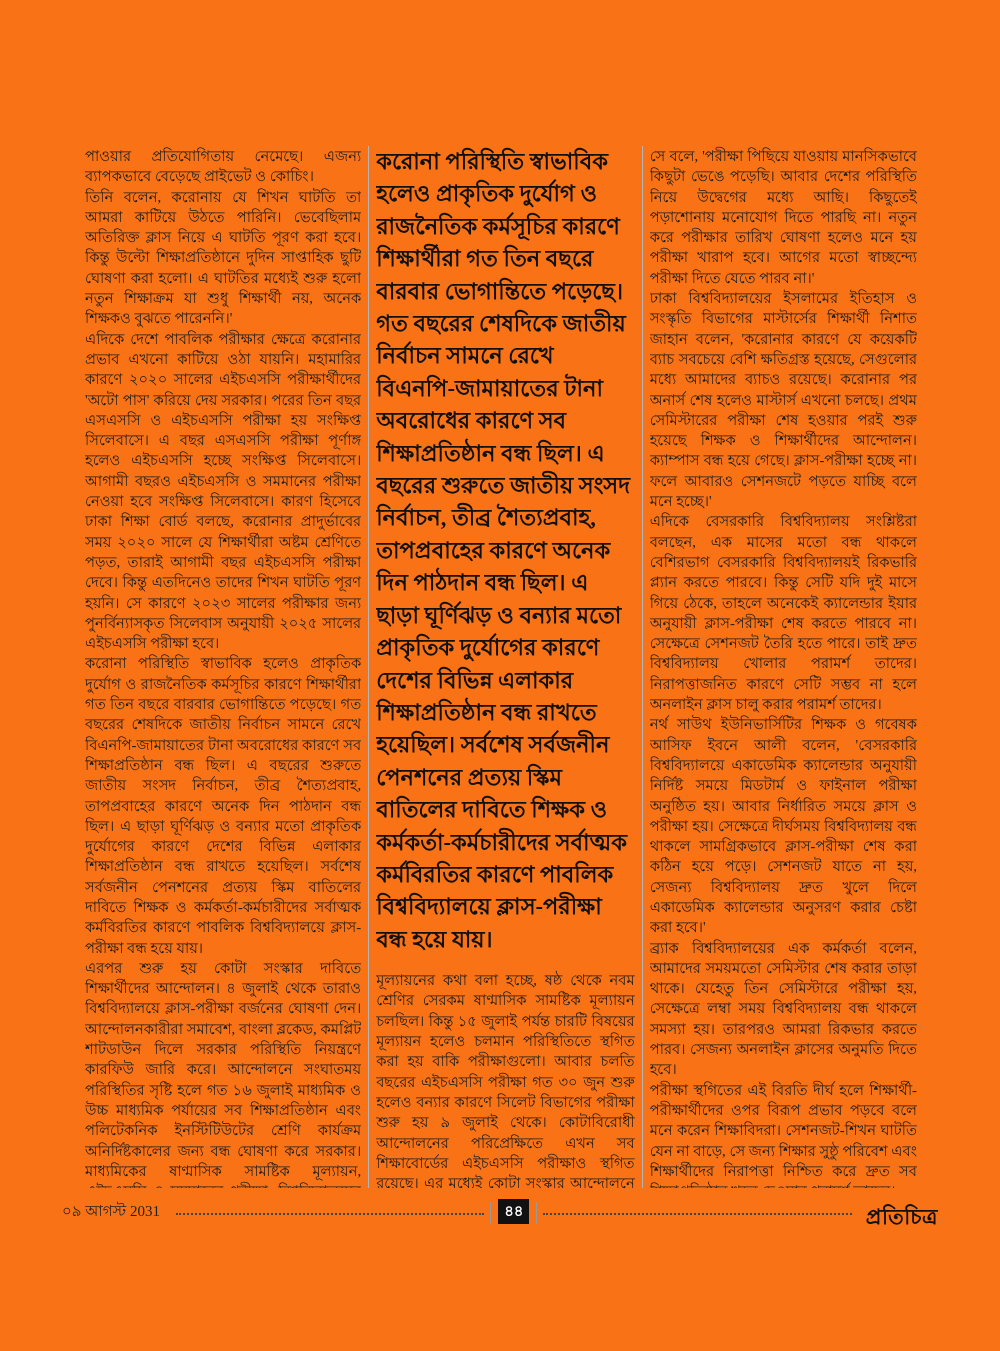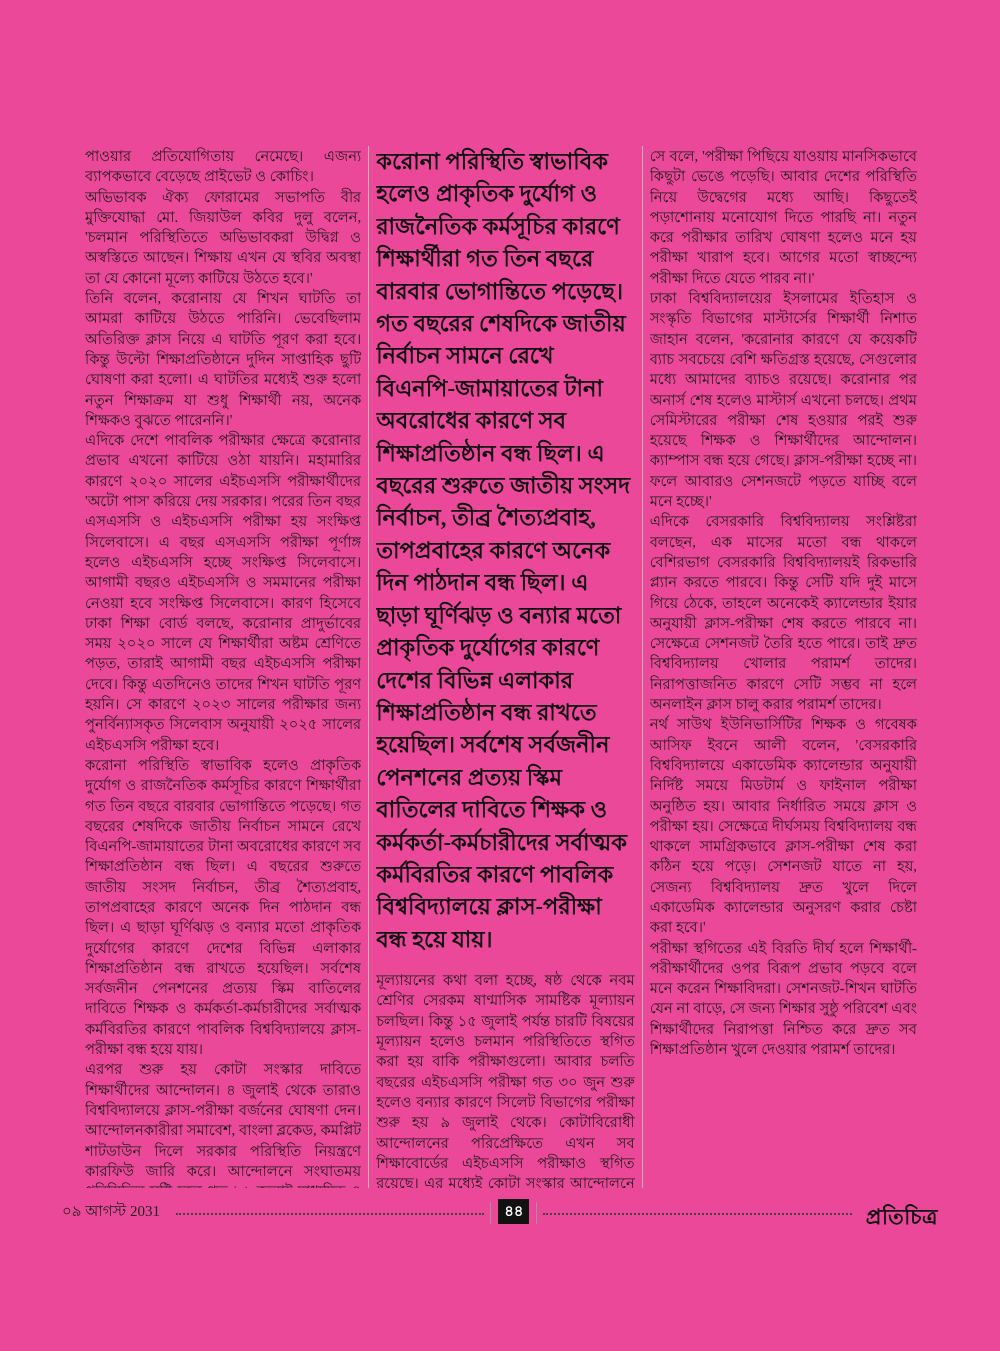--- a/index.html
+++ b/index.html
@@ -4,21 +4,21 @@
 <style>
   * { margin: 0; padding: 0; box-sizing: border-box; }
   html, body { background: #e8e8e8; }
   body { font-family: "Liberation Serif", "DejaVu Sans", serif; }
 
   .page {
     position: relative;
     width: 1000px;
     height: 1351px;
     margin: 0 auto;
-    background: #ec4899;
+    background: #f97316;
     color: #1c1c1c;
     overflow: hidden;
   }
 
   .article-body {
     position: absolute;
     top: 146px;
     left: 85px;
     width: 832px;
     height: 1042px;
@@ -117,21 +117,20 @@
 </style>
 </head>
 <body>
 
 <div class="page">
 
   <div class="article-body">
 
     <div class="col col-left">
         <p class="para">পাওয়ার প্রতিযোগিতায় নেমেছে। এজন্য ব্যাপকভাবে বেড়েছে প্রাইভেট ও কোচিং।</p>
-        <p class="para">অভিভাবক ঐক্য ফোরামের সভাপতি বীর মুক্তিযোদ্ধা মো. জিয়াউল কবির দুলু বলেন, 'চলমান পরিস্থিতিতে অভিভাবকরা উদ্বিগ্ন ও অস্বস্তিতে আছেন। শিক্ষায় এখন যে স্থবির অবস্থা তা যে কোনো মূল্যে কাটিয়ে উঠতে হবে।'</p>
         <p class="para">তিনি বলেন, করোনায় যে শিখন ঘাটতি তা আমরা কাটিয়ে উঠতে পারিনি। ভেবেছিলাম অতিরিক্ত ক্লাস নিয়ে এ ঘাটতি পূরণ করা হবে। কিন্তু উল্টো শিক্ষাপ্রতিষ্ঠানে দুদিন সাপ্তাহিক ছুটি ঘোষণা করা হলো। এ ঘাটতির মধ্যেই শুরু হলো নতুন শিক্ষাক্রম যা শুধু শিক্ষার্থী নয়, অনেক শিক্ষকও বুঝতে পারেননি।'</p>
         <p class="para">এদিকে দেশে পাবলিক পরীক্ষার ক্ষেত্রে করোনার প্রভাব এখনো কাটিয়ে ওঠা যায়নি। মহামারির কারণে ২০২০ সালের এইচএসসি পরীক্ষার্থীদের 'অটো পাস' করিয়ে দেয় সরকার। পরের তিন বছর এসএসসি ও এইচএসসি পরীক্ষা হয় সংক্ষিপ্ত সিলেবাসে। এ বছর এসএসসি পরীক্ষা পূর্ণাঙ্গ হলেও এইচএসসি হচ্ছে সংক্ষিপ্ত সিলেবাসে। আগামী বছরও এইচএসসি ও সমমানের পরীক্ষা নেওয়া হবে সংক্ষিপ্ত সিলেবাসে। কারণ হিসেবে ঢাকা শিক্ষা বোর্ড বলছে, করোনার প্রাদুর্ভাবের সময় ২০২০ সালে যে শিক্ষার্থীরা অষ্টম শ্রেণিতে পড়ত, তারাই আগামী বছর এইচএসসি পরীক্ষা দেবে। কিন্তু এতদিনেও তাদের শিখন ঘাটতি পূরণ হয়নি। সে কারণে ২০২৩ সালের পরীক্ষার জন্য পুনর্বিন্যাসকৃত সিলেবাস অনুযায়ী ২০২৫ সালের এইচএসসি পরীক্ষা হবে।</p>
         <p class="para">করোনা পরিস্থিতি স্বাভাবিক হলেও প্রাকৃতিক দুর্যোগ ও রাজনৈতিক কর্মসূচির কারণে শিক্ষার্থীরা গত তিন বছরে বারবার ভোগান্তিতে পড়েছে। গত বছরের শেষদিকে জাতীয় নির্বাচন সামনে রেখে বিএনপি-জামায়াতের টানা অবরোধের কারণে সব শিক্ষাপ্রতিষ্ঠান বন্ধ ছিল। এ বছরের শুরুতে জাতীয় সংসদ নির্বাচন, তীব্র শৈত্যপ্রবাহ, তাপপ্রবাহের কারণে অনেক দিন পাঠদান বন্ধ ছিল। এ ছাড়া ঘূর্ণিঝড় ও বন্যার মতো প্রাকৃতিক দুর্যোগের কারণে দেশের বিভিন্ন এলাকার শিক্ষাপ্রতিষ্ঠান বন্ধ রাখতে হয়েছিল। সর্বশেষ সর্বজনীন পেনশনের প্রত্যয় স্কিম বাতিলের দাবিতে শিক্ষক ও কর্মকর্তা-কর্মচারীদের সর্বাত্মক কর্মবিরতির কারণে পাবলিক বিশ্ববিদ্যালয়ে ক্লাস-পরীক্ষা বন্ধ হয়ে যায়।</p>
         <p class="para">এরপর শুরু হয় কোটা সংস্কার দাবিতে শিক্ষার্থীদের আন্দোলন। ৪ জুলাই থেকে তারাও বিশ্ববিদ্যালয়ে ক্লাস-পরীক্ষা বর্জনের ঘোষণা দেন। আন্দোলনকারীরা সমাবেশ, বাংলা ব্লকেড, কমপ্লিট শাটডাউন দিলে সরকার পরিস্থিতি নিয়ন্ত্রণে কারফিউ জারি করে। আন্দোলনে সংঘাতময় পরিস্থিতির সৃষ্টি হলে গত ১৬ জুলাই মাধ্যমিক ও উচ্চ মাধ্যমিক পর্যায়ের সব শিক্ষাপ্রতিষ্ঠান এবং পলিটেকনিক ইনস্টিটিউটের শ্রেণি কার্যক্রম অনির্দিষ্টকালের জন্য বন্ধ ঘোষণা করে সরকার। মাধ্যমিকের ষাণ্মাসিক সামষ্টিক মূল্যায়ন, এইচএসসি ও সমমানের পরীক্ষা, বিশ্ববিদ্যালয়ের বিভিন্ন বর্ষের ও সেমিস্টারের পরীক্ষা স্থগিত হয়ে যায়। বেশ কয়েকটি পরীক্ষা স্থগিত করে জাতীয় বিশ্ববিদ্যালয়।</p>
       </div>
 
     <div class="col-rule"></div>
 
     <div class="col col-mid">
       <div class="pull-quote">করোনা পরিস্থিতি স্বাভাবিক হলেও প্রাকৃতিক দুর্যোগ ও রাজনৈতিক কর্মসূচির কারণে শিক্ষার্থীরা গত তিন বছরে বারবার ভোগান্তিতে পড়েছে। গত বছরের শেষদিকে জাতীয় নির্বাচন সামনে রেখে বিএনপি-জামায়াতের টানা অবরোধের কারণে সব শিক্ষাপ্রতিষ্ঠান বন্ধ ছিল। এ বছরের শুরুতে জাতীয় সংসদ নির্বাচন, তীব্র শৈত্যপ্রবাহ, তাপপ্রবাহের কারণে অনেক দিন পাঠদান বন্ধ ছিল। এ ছাড়া ঘূর্ণিঝড় ও বন্যার মতো প্রাকৃতিক দুর্যোগের কারণে দেশের বিভিন্ন এলাকার শিক্ষাপ্রতিষ্ঠান বন্ধ রাখতে হয়েছিল। সর্বশেষ সর্বজনীন পেনশনের প্রত্যয় স্কিম বাতিলের দাবিতে শিক্ষক ও কর্মকর্তা-কর্মচারীদের সর্বাত্মক কর্মবিরতির কারণে পাবলিক বিশ্ববিদ্যালয়ে ক্লাস-পরীক্ষা বন্ধ হয়ে যায়।</div>
@@ -140,20 +139,21 @@
         </div>
     </div>
 
     <div class="col-rule"></div>
 
     <div class="col col-right">
         <p class="para">সে বলে, 'পরীক্ষা পিছিয়ে যাওয়ায় মানসিকভাবে কিছুটা ভেঙে পড়েছি। আবার দেশের পরিস্থিতি নিয়ে উদ্বেগের মধ্যে আছি। কিছুতেই পড়াশোনায় মনোযোগ দিতে পারছি না। নতুন করে পরীক্ষার তারিখ ঘোষণা হলেও মনে হয় পরীক্ষা খারাপ হবে। আগের মতো স্বাচ্ছন্দ্যে পরীক্ষা দিতে যেতে পারব না।'</p>
         <p class="para">ঢাকা বিশ্ববিদ্যালয়ের ইসলামের ইতিহাস ও সংস্কৃতি বিভাগের মাস্টার্সের শিক্ষার্থী নিশাত জাহান বলেন, 'করোনার কারণে যে কয়েকটি ব্যাচ সবচেয়ে বেশি ক্ষতিগ্রস্ত হয়েছে, সেগুলোর মধ্যে আমাদের ব্যাচও রয়েছে। করোনার পর অনার্স শেষ হলেও মাস্টার্স এখনো চলছে। প্রথম সেমিস্টারের পরীক্ষা শেষ হওয়ার পরই শুরু হয়েছে শিক্ষক ও শিক্ষার্থীদের আন্দোলন। ক্যাম্পাস বন্ধ হয়ে গেছে। ক্লাস-পরীক্ষা হচ্ছে না। ফলে আবারও সেশনজটে পড়তে যাচ্ছি বলে মনে হচ্ছে।'</p>
         <p class="para">এদিকে বেসরকারি বিশ্ববিদ্যালয় সংশ্লিষ্টরা বলছেন, এক মাসের মতো বন্ধ থাকলে বেশিরভাগ বেসরকারি বিশ্ববিদ্যালয়ই রিকভারি প্ল্যান করতে পারবে। কিন্তু সেটি যদি দুই মাসে গিয়ে ঠেকে, তাহলে অনেকেই ক্যালেন্ডার ইয়ার অনুযায়ী ক্লাস-পরীক্ষা শেষ করতে পারবে না। সেক্ষেত্রে সেশনজট তৈরি হতে পারে। তাই দ্রুত বিশ্ববিদ্যালয় খোলার পরামর্শ তাদের। নিরাপত্তাজনিত কারণে সেটি সম্ভব না হলে অনলাইন ক্লাস চালু করার পরামর্শ তাদের।</p>
         <p class="para">নর্থ সাউথ ইউনিভার্সিটির শিক্ষক ও গবেষক আসিফ ইবনে আলী বলেন, 'বেসরকারি বিশ্ববিদ্যালয়ে একাডেমিক ক্যালেন্ডার অনুযায়ী নির্দিষ্ট সময়ে মিডটার্ম ও ফাইনাল পরীক্ষা অনুষ্ঠিত হয়। আবার নির্ধারিত সময়ে ক্লাস ও পরীক্ষা হয়। সেক্ষেত্রে দীর্ঘসময় বিশ্ববিদ্যালয় বন্ধ থাকলে সামগ্রিকভাবে ক্লাস-পরীক্ষা শেষ করা কঠিন হয়ে পড়ে। সেশনজট যাতে না হয়, সেজন্য বিশ্ববিদ্যালয় দ্রুত খুলে দিলে একাডেমিক ক্যালেন্ডার অনুসরণ করার চেষ্টা করা হবে।'</p>
+        <p class="para">ব্র্যাক বিশ্ববিদ্যালয়ের এক কর্মকর্তা বলেন, আমাদের সময়মতো সেমিস্টার শেষ করার তাড়া থাকে। যেহেতু তিন সেমিস্টারে পরীক্ষা হয়, সেক্ষেত্রে লম্বা সময় বিশ্ববিদ্যালয় বন্ধ থাকলে সমস্যা হয়। তারপরও আমরা রিকভার করতে পারব। সেজন্য অনলাইন ক্লাসের অনুমতি দিতে হবে।</p>
         <p class="para">পরীক্ষা স্থগিতের এই বিরতি দীর্ঘ হলে শিক্ষার্থী-পরীক্ষার্থীদের ওপর বিরূপ প্রভাব পড়বে বলে মনে করেন শিক্ষাবিদরা। সেশনজট-শিখন ঘাটতি যেন না বাড়ে, সে জন্য শিক্ষার সুষ্ঠু পরিবেশ এবং শিক্ষার্থীদের নিরাপত্তা নিশ্চিত করে দ্রুত সব শিক্ষাপ্রতিষ্ঠান খুলে দেওয়ার পরামর্শ তাদের।</p>
       </div>
 
   </div>
 
   <div class="footer">
     <span class="footer-date">০৯ আগস্ট 2031</span>
     <span class="leader"></span>
     <span class="pageno-wrap">
       <span class="pageno-bar"></span>

